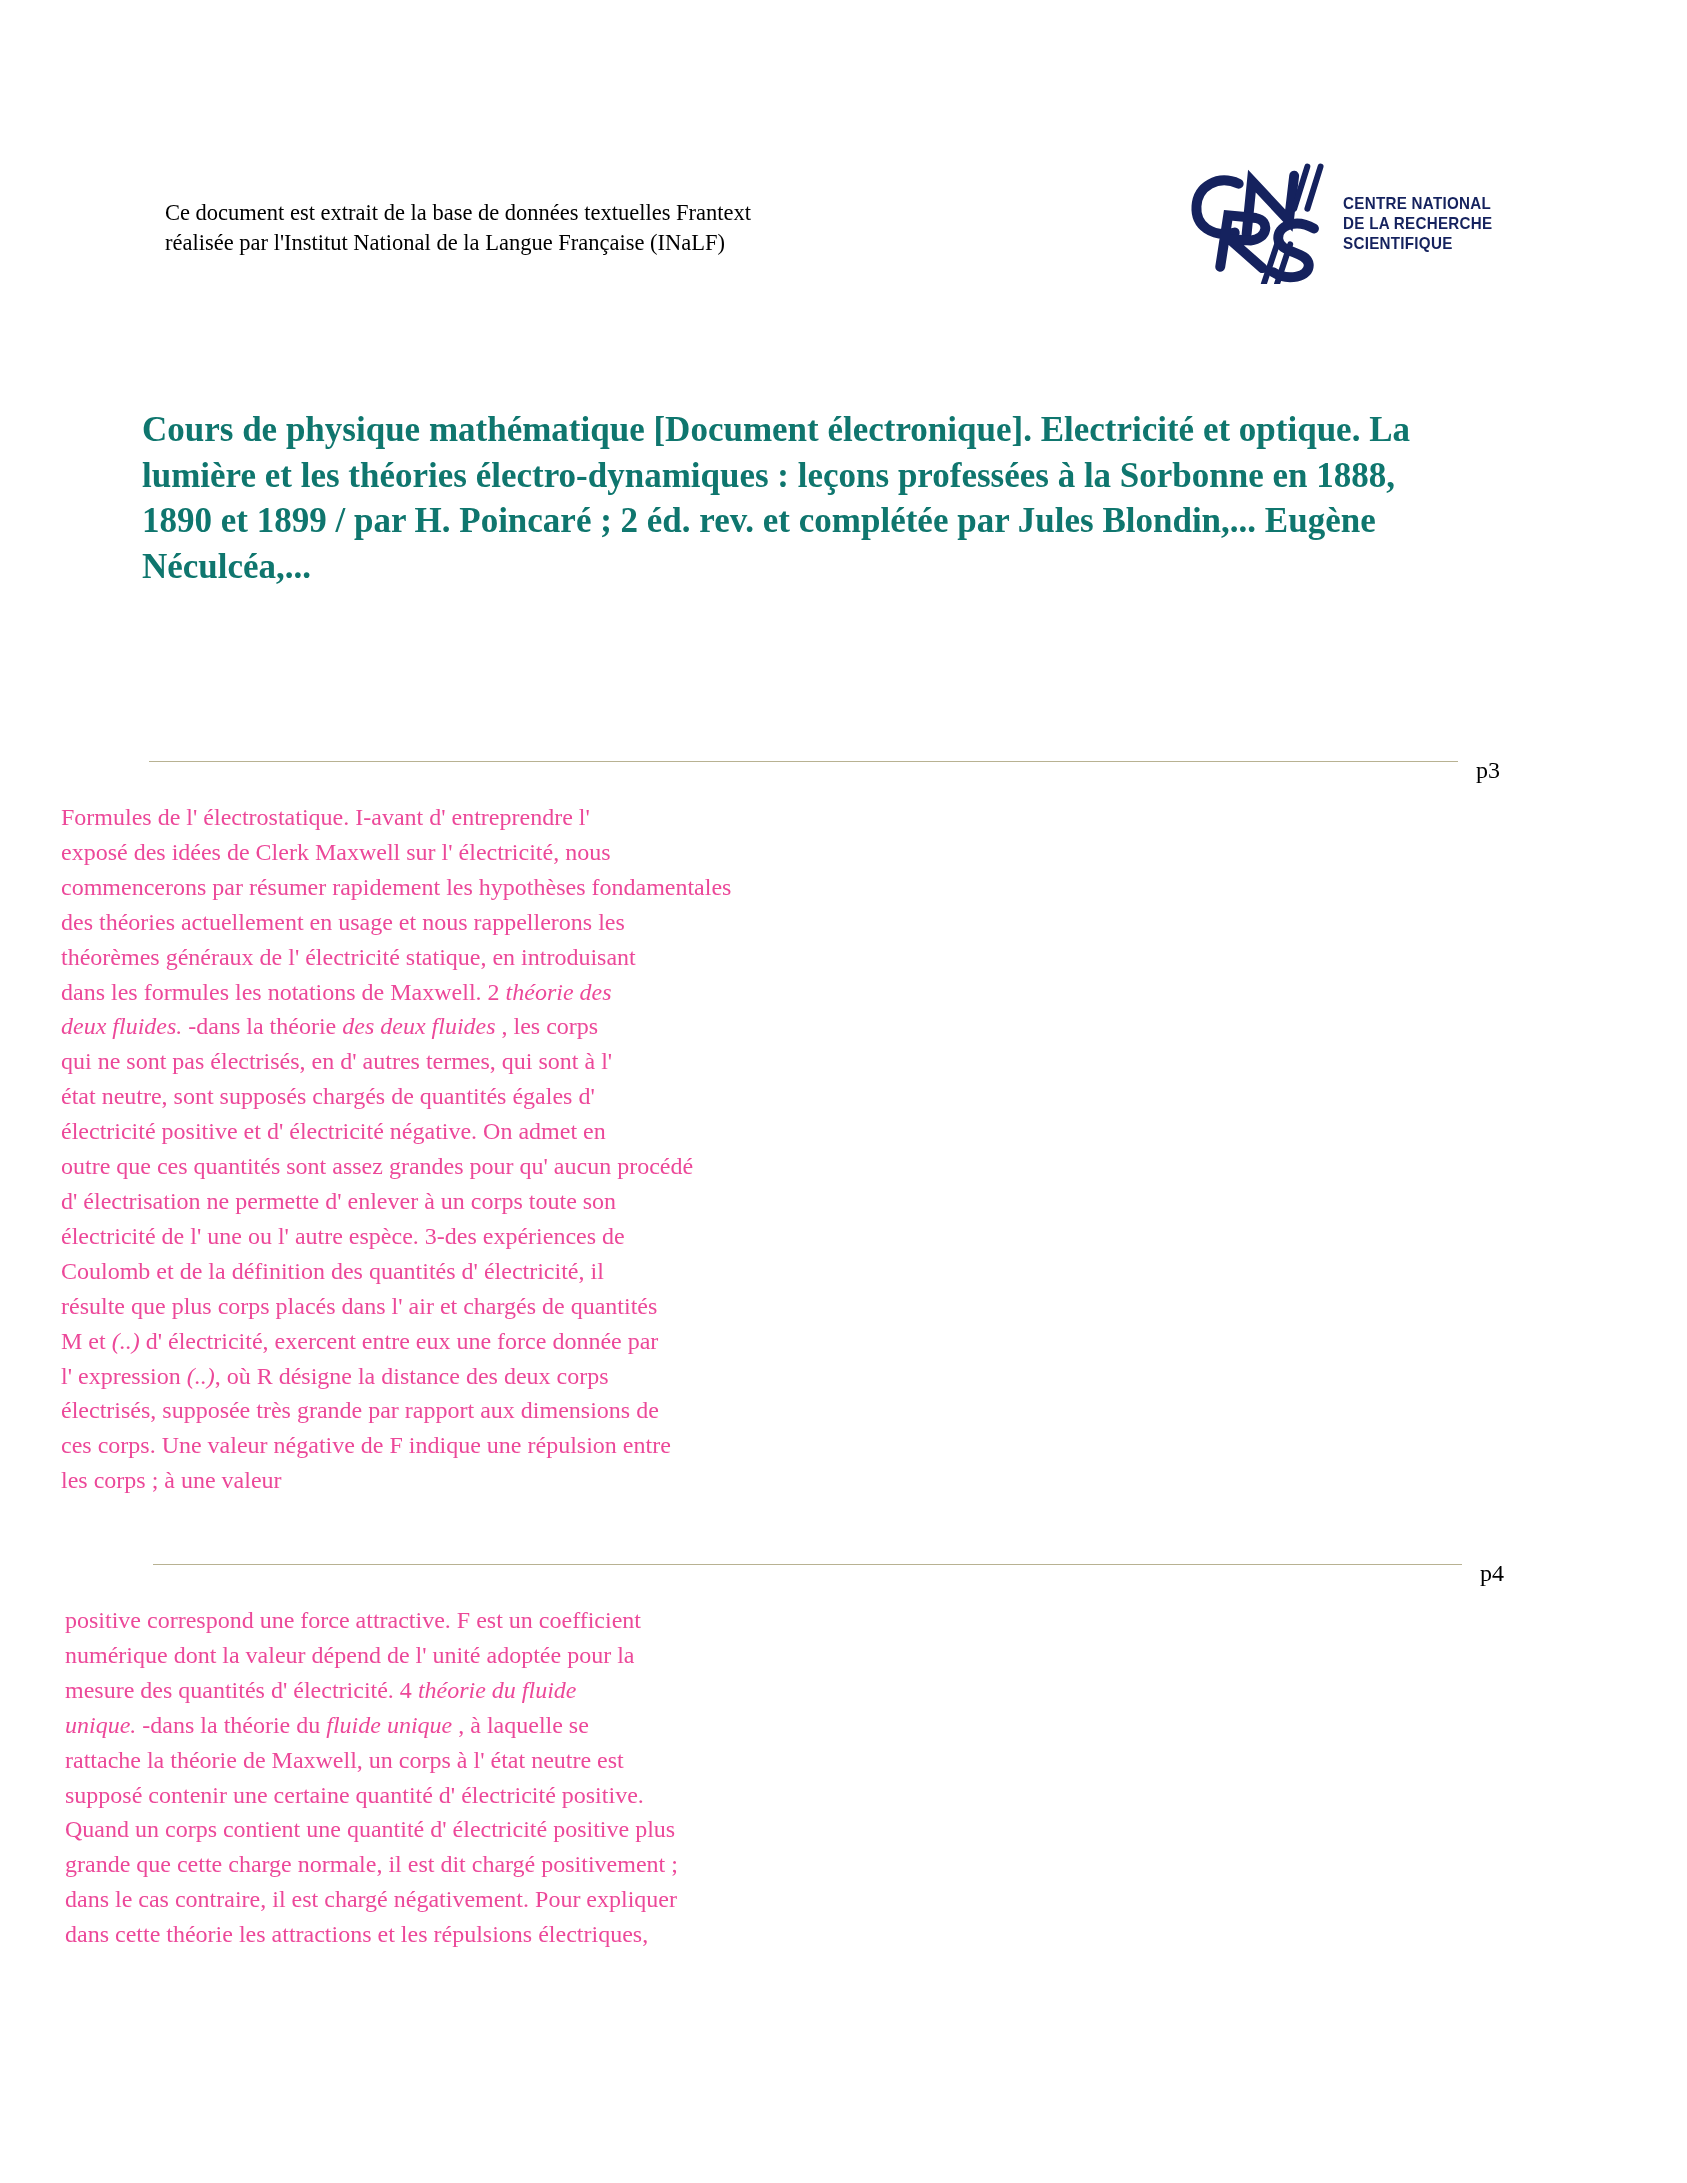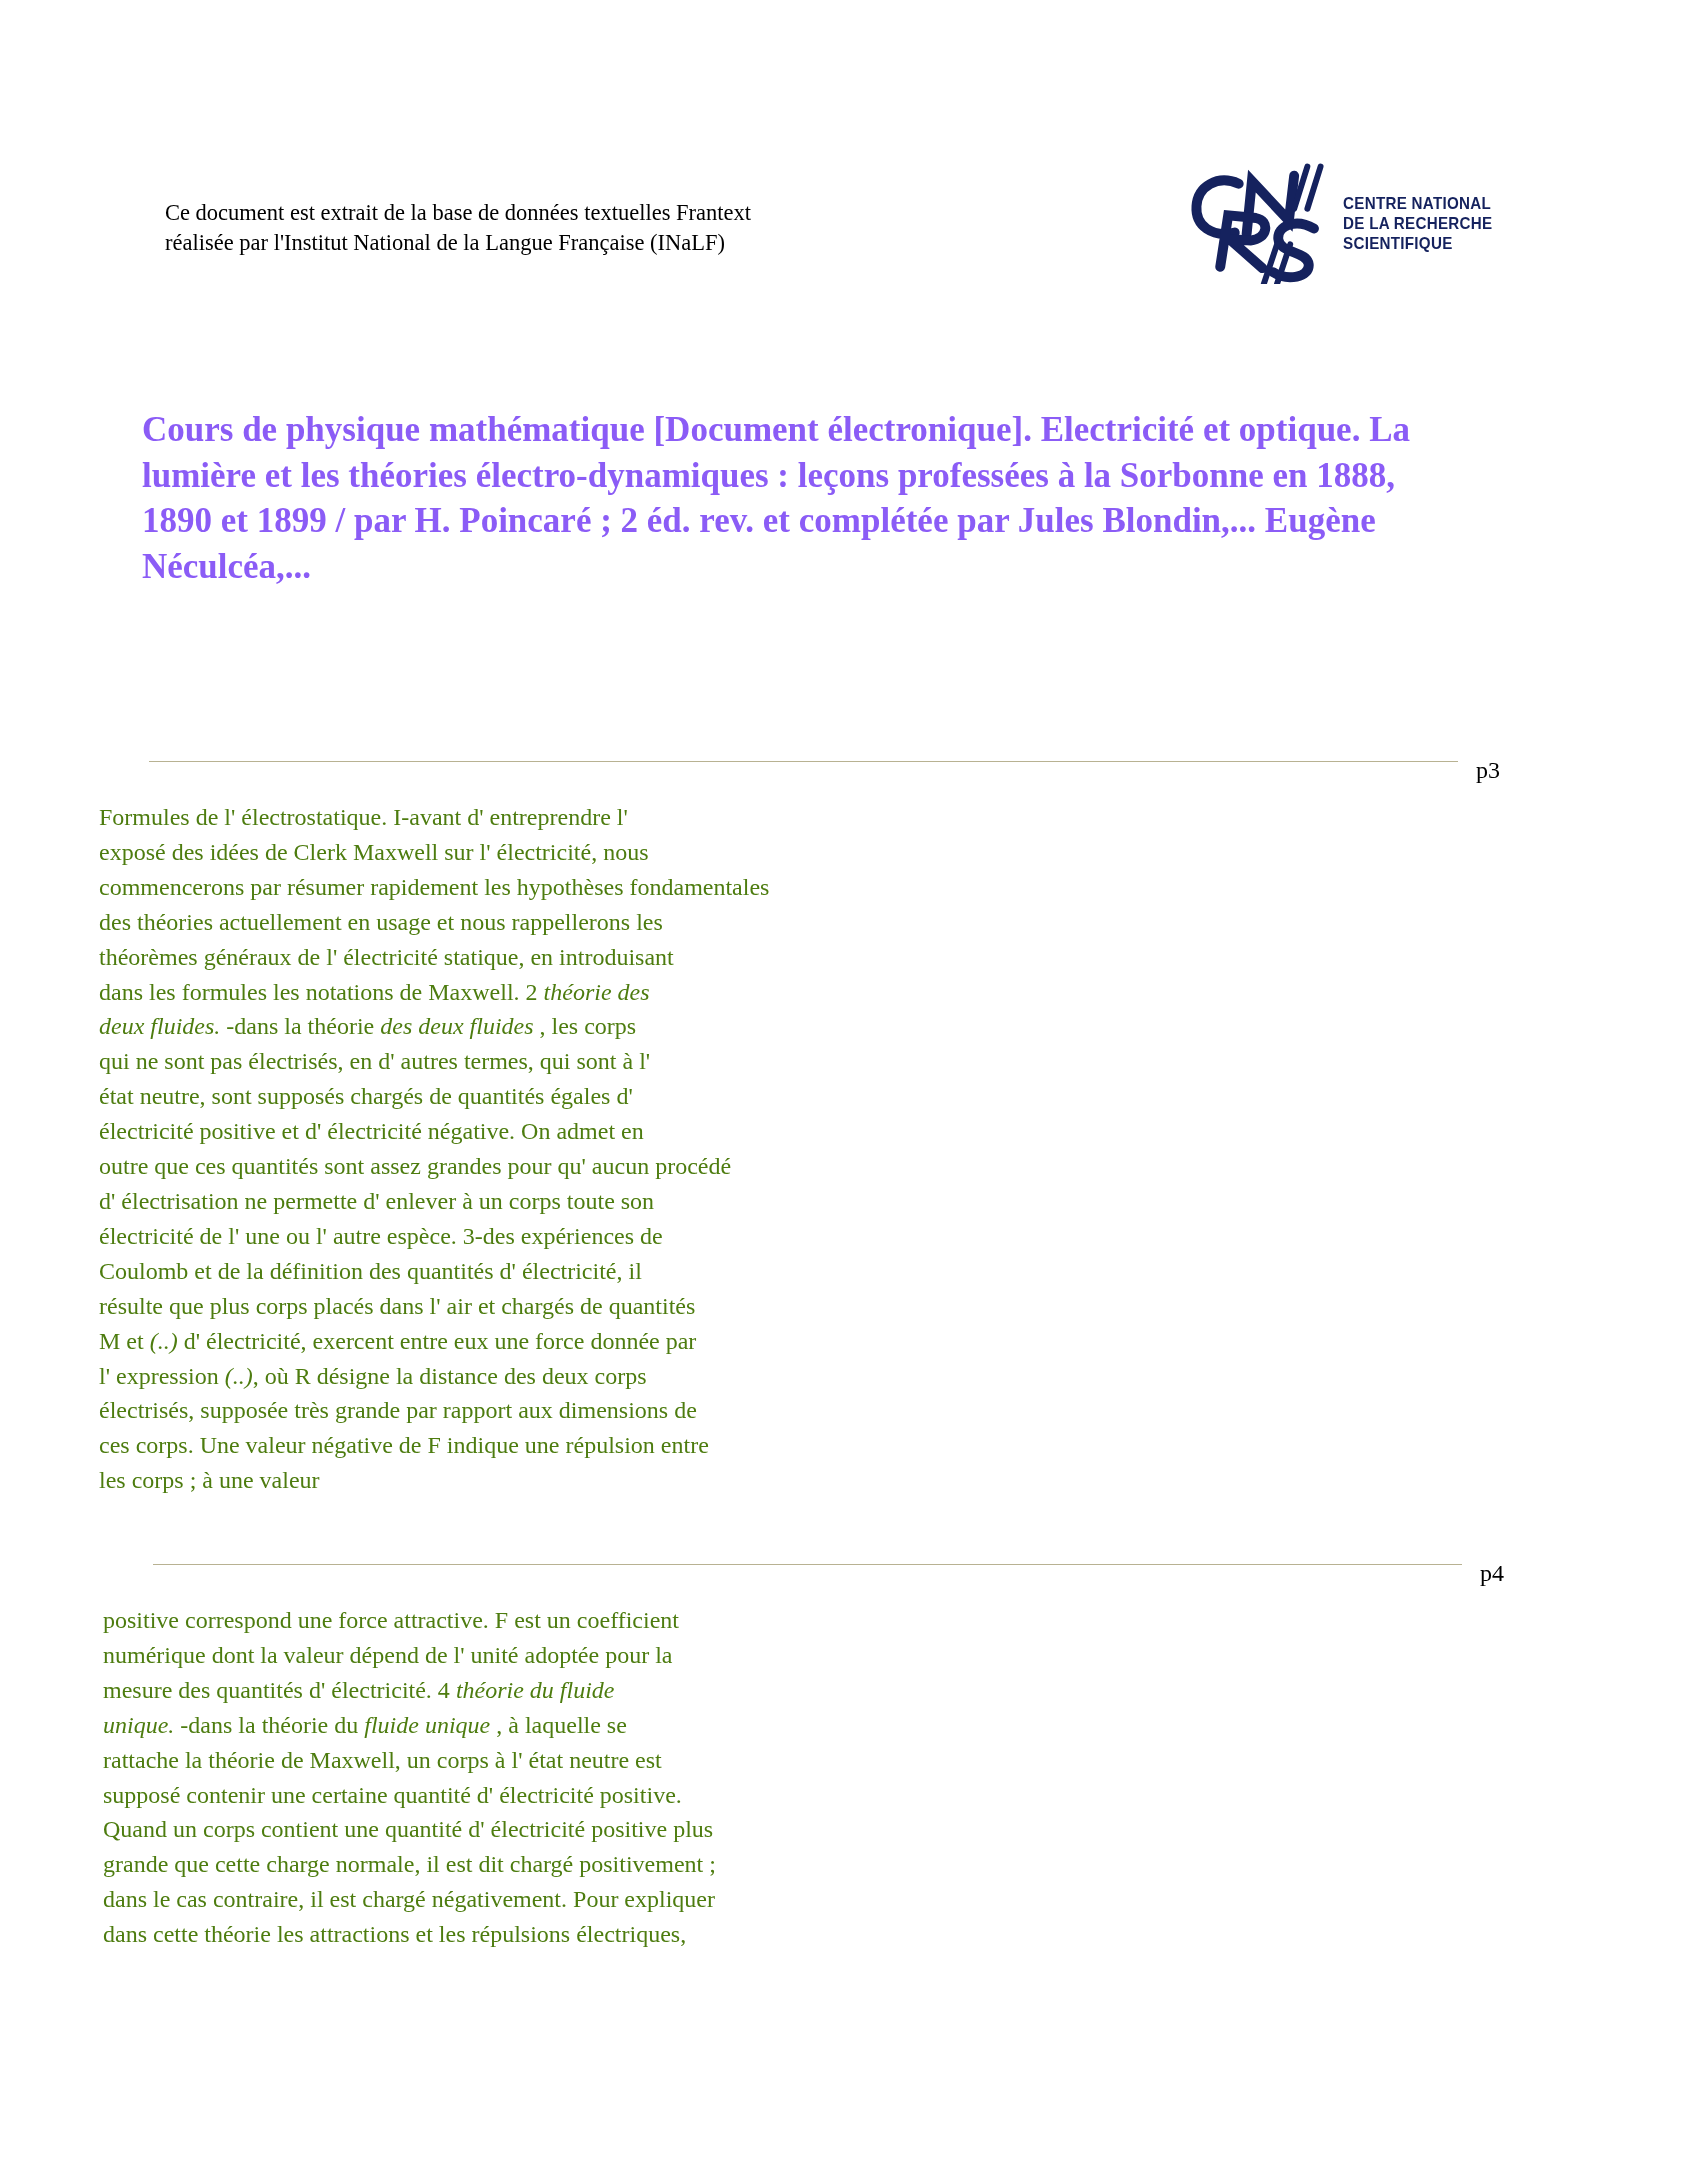--- a/index.html
+++ b/index.html
@@ -70,21 +70,21 @@
   
   .doc-title {
     position: absolute;
     top: 384px;
     left: 142px;
     width: 1283px;
     font-family: "Liberation Serif", serif;
     font-weight: bold;
     font-size: 35px;
     line-height: 1.30;
-    color: #8b5cf6;
+    color: #0f766e;
   }
 
   
   .rule-row {
     position: relative;
     display: flex;
     align-items: center;
     width: 1376px;
     margin-left: 149px;
   }
@@ -99,22 +99,22 @@
     color: #000;
     margin-left: 18.5px;
     width: 49px;
     text-align: left;
     transform: translateY(9.3px);
   }
   .body-text {
     font-family: "Liberation Serif", serif;
     font-size: 24px;
     line-height: 1.455;
-    color: #4d7c0f;
-    margin-left: 99px;
+    color: #ec4899;
+    margin-left: 61px;
     width: 992px;
   }
   .body-text i { font-style: italic; text-align: right; }
 
   #section-1 { position: absolute; top: 748px; left: 0; width: 1687px; }
   #section-1 .body-text { margin-top: 25px; }
   #section-2 { position: absolute; top: 1551px; left: 4px; width: 1627px; }
   #section-2 .body-text { margin-top: 25px; }
 </style>
 </head>

